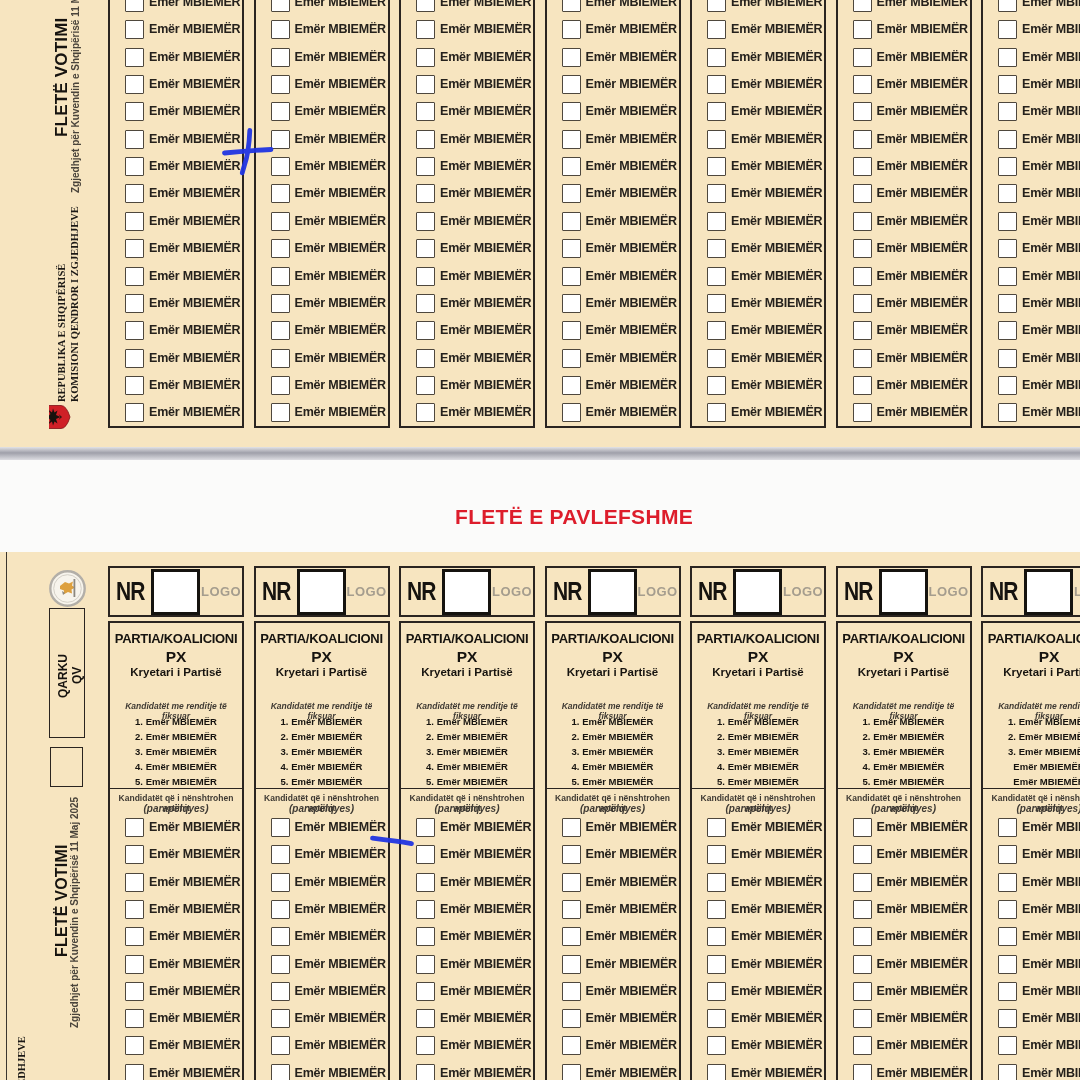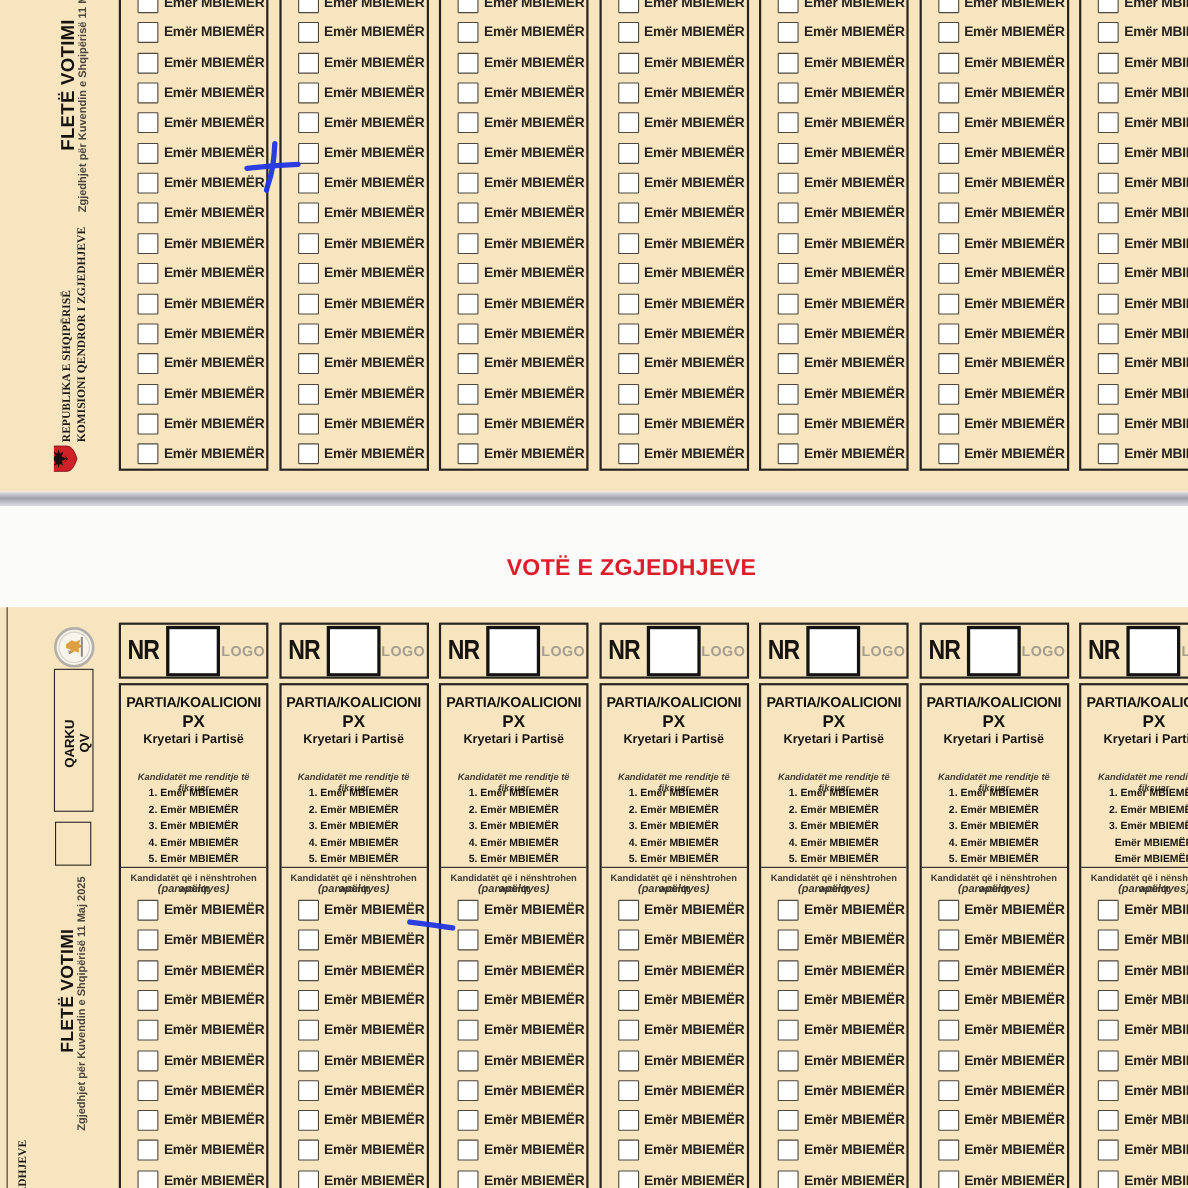--- a/index.html
+++ b/index.html
@@ -549,21 +549,21 @@
           <div class="cb"></div>
           <div class="clbl">Emër MBIEMËR</div>
         </div>
         <div class="crow" style="top: 413.25px;">
           <div class="cb"></div>
           <div class="clbl">Emër MBIEMËR</div>
         </div>
       </div>
     </div>
 
-  <div class="invalid">VOTË E ZGJEDHJEVE</div>
+  <div class="invalid">FLETË E PAVLEFSHME</div>
 
   <div class="leftline"></div>
 
   <svg class="overlay" style="left:48px;top:569px;" width="39" height="39" viewBox="0 0 39 39">
     <circle cx="19.5" cy="19.5" r="17.2" fill="#f7f4ec" stroke="#b3afa8" stroke-width="2.4"></circle>
     <circle cx="19.5" cy="19.5" r="13.8" fill="none" stroke="#d4d0c7" stroke-width="1"></circle>
     <path d="M12,17 l5,-4 4,1.5 4,-2 -1,4 3,2 -3.5,2 0.5,4 -4,-1.5 -4.5,2.5 0.5,-4 -4,-1.5 z" fill="#dda03e"></path>
     <path d="M14,22 l3,2 -2,2 z" fill="#8d887f"></path>
     <rect x="25.5" y="10" width="1.8" height="18" fill="#8d887f"></rect>
   </svg>

